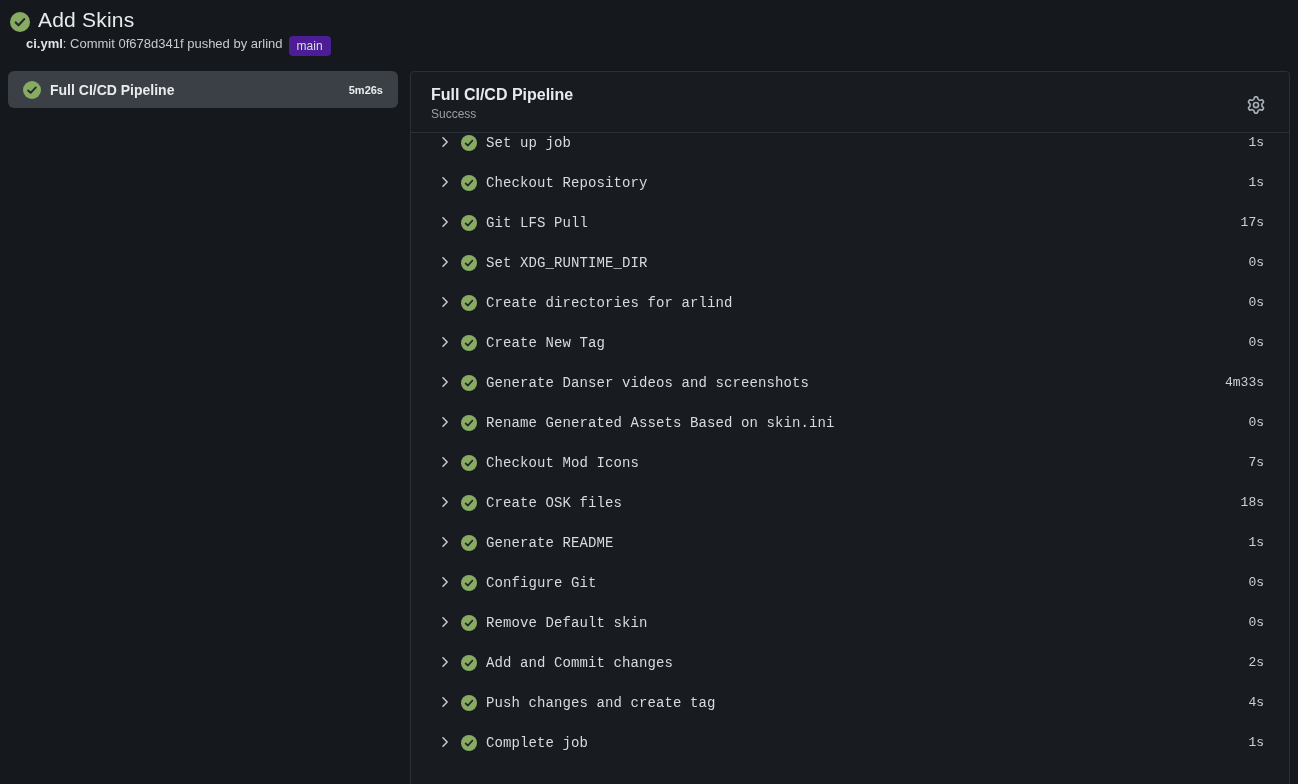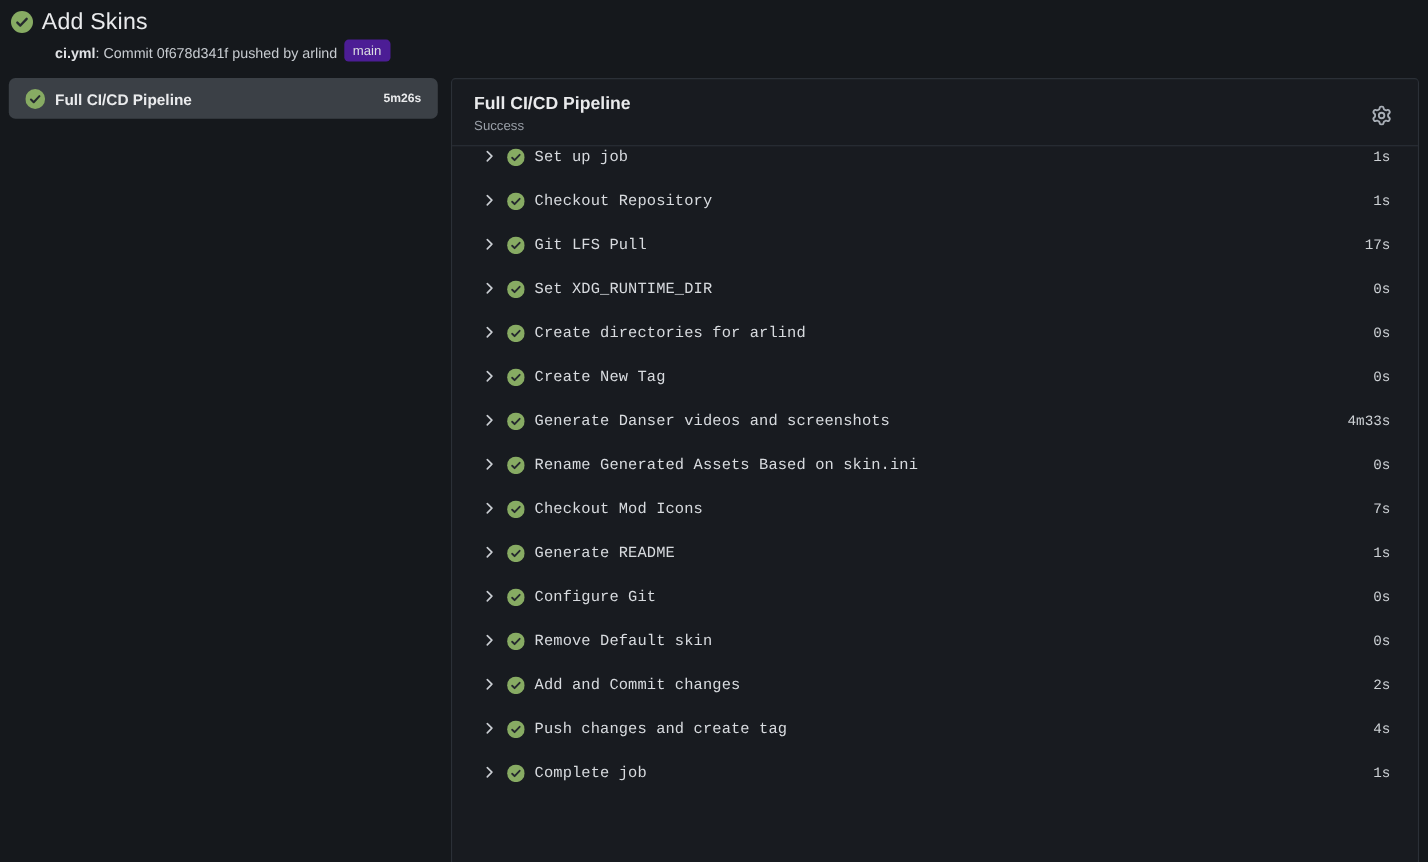--- a/index.html
+++ b/index.html
@@ -6,23 +6,23 @@
   html,body { width:1298px; height:784px; overflow:hidden; }
   body {
     background:#15181c;
     font-family:"Liberation Sans", sans-serif;
     color:#d7dade;
     -webkit-font-smoothing:antialiased;
   }
 
   
   .run-header { padding:8px 0 0 10px; }
-  .title-row { display:flex; align-items:center; gap:8px; }
+  .title-row { display:flex; align-items:flex-end; gap:8px; }
   .title-row h1 { font-size:21px; font-weight:400; color:#e9eaec; letter-spacing:.2px; }
-  .subtitle { margin-left:40px; margin-top:4px; font-size:13px; color:#c7cbd0; display:flex; align-items:flex-end; gap:6px; }
+  .subtitle { margin-left:16px; margin-top:4px; font-size:13px; color:#c7cbd0; display:flex; align-items:flex-start; gap:6px; }
   .subtitle b { color:#e0e2e5; font-weight:700; }
   .subtitle .sha { color:#c7cbd0; cursor:pointer; }
   .branch-badge {
     background:#4c1d95; color:#dbdee1; font-size:12px;
     padding:2px 8px; border-radius:4px; line-height:16px; cursor:pointer;
   }
 
   
   .content { display:flex; gap:12px; padding:0 8px; margin-top:15px; align-items:flex-start; }
 
@@ -259,20 +259,35 @@
           <span class="check">
             <svg width="16" height="16" viewBox="0 0 16 16">
               <circle cx="8" cy="8" r="8" fill="#87ab63"></circle>
               <path d="M4.6 8.4l2.2 2.2 4.6-4.9" stroke="#25292e" stroke-width="1.7" fill="none" stroke-linecap="round" stroke-linejoin="round"></path>
             </svg>
           </span>
           <span class="step-name">Checkout Mod Icons</span>
           <span class="step-duration">7s</span>
         </div>
 
+        <div class="step-row">
+          <span class="chev">
+            <svg width="14" height="14" viewBox="0 0 16 16">
+              <path d="M5.7 3.2 10.5 8l-4.8 4.8" stroke="#c9cdd2" stroke-width="1.7" fill="none" stroke-linecap="round" stroke-linejoin="round"></path>
+            </svg>
+          </span>
+          <span class="check">
+            <svg width="16" height="16" viewBox="0 0 16 16">
+              <circle cx="8" cy="8" r="8" fill="#87ab63"></circle>
+              <path d="M4.6 8.4l2.2 2.2 4.6-4.9" stroke="#25292e" stroke-width="1.7" fill="none" stroke-linecap="round" stroke-linejoin="round"></path>
+            </svg>
+          </span>
+          <span class="step-name">Create OSK files</span>
+          <span class="step-duration">18s</span>
+        </div>
 
         <div class="step-row">
           <span class="chev">
             <svg width="14" height="14" viewBox="0 0 16 16">
               <path d="M5.7 3.2 10.5 8l-4.8 4.8" stroke="#c9cdd2" stroke-width="1.7" fill="none" stroke-linecap="round" stroke-linejoin="round"></path>
             </svg>
           </span>
           <span class="check">
             <svg width="16" height="16" viewBox="0 0 16 16">
               <circle cx="8" cy="8" r="8" fill="#87ab63"></circle>

